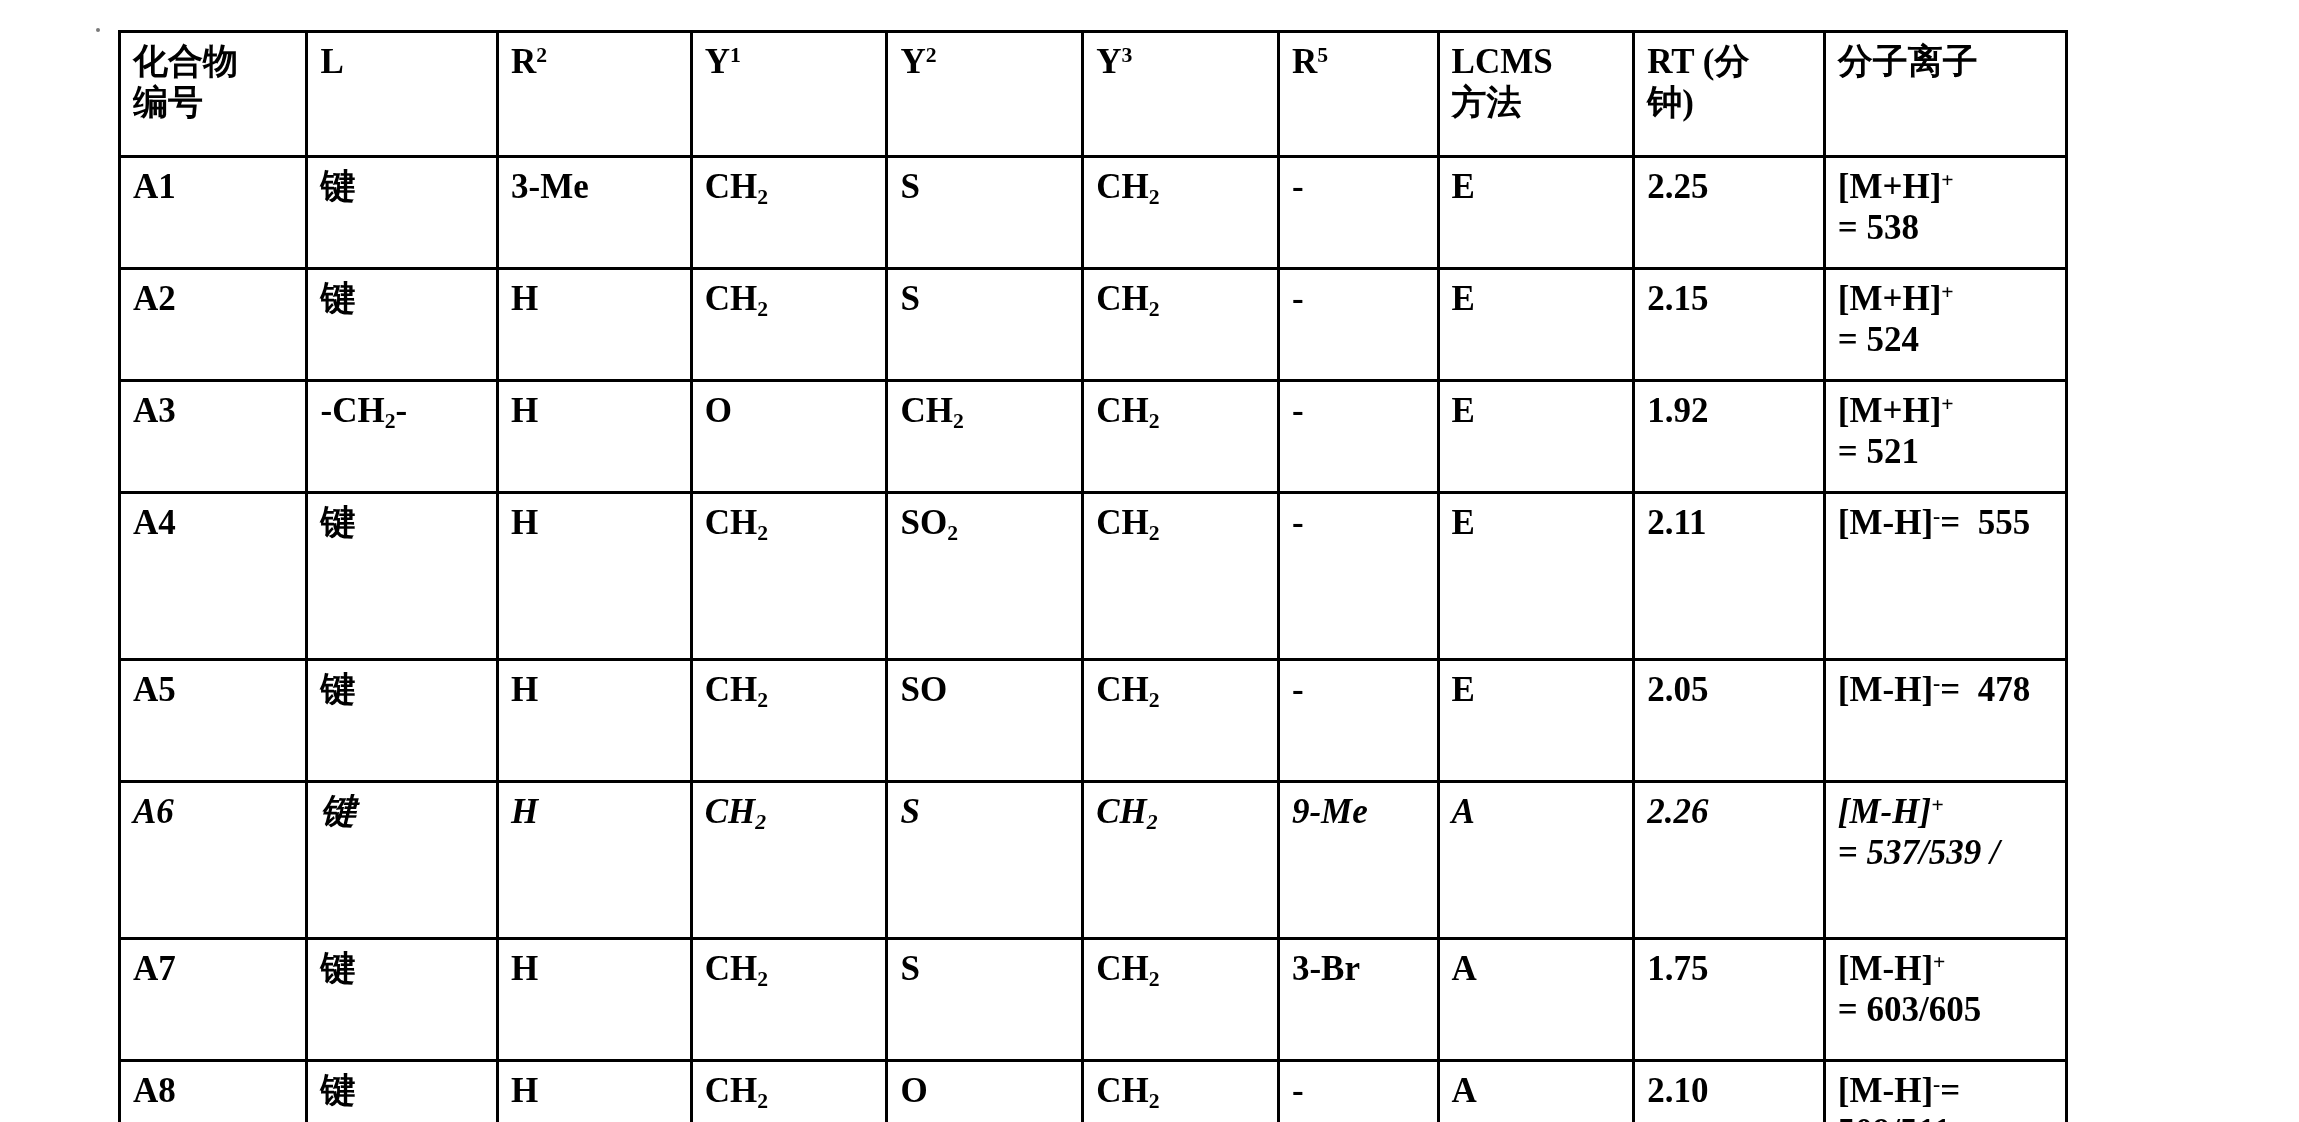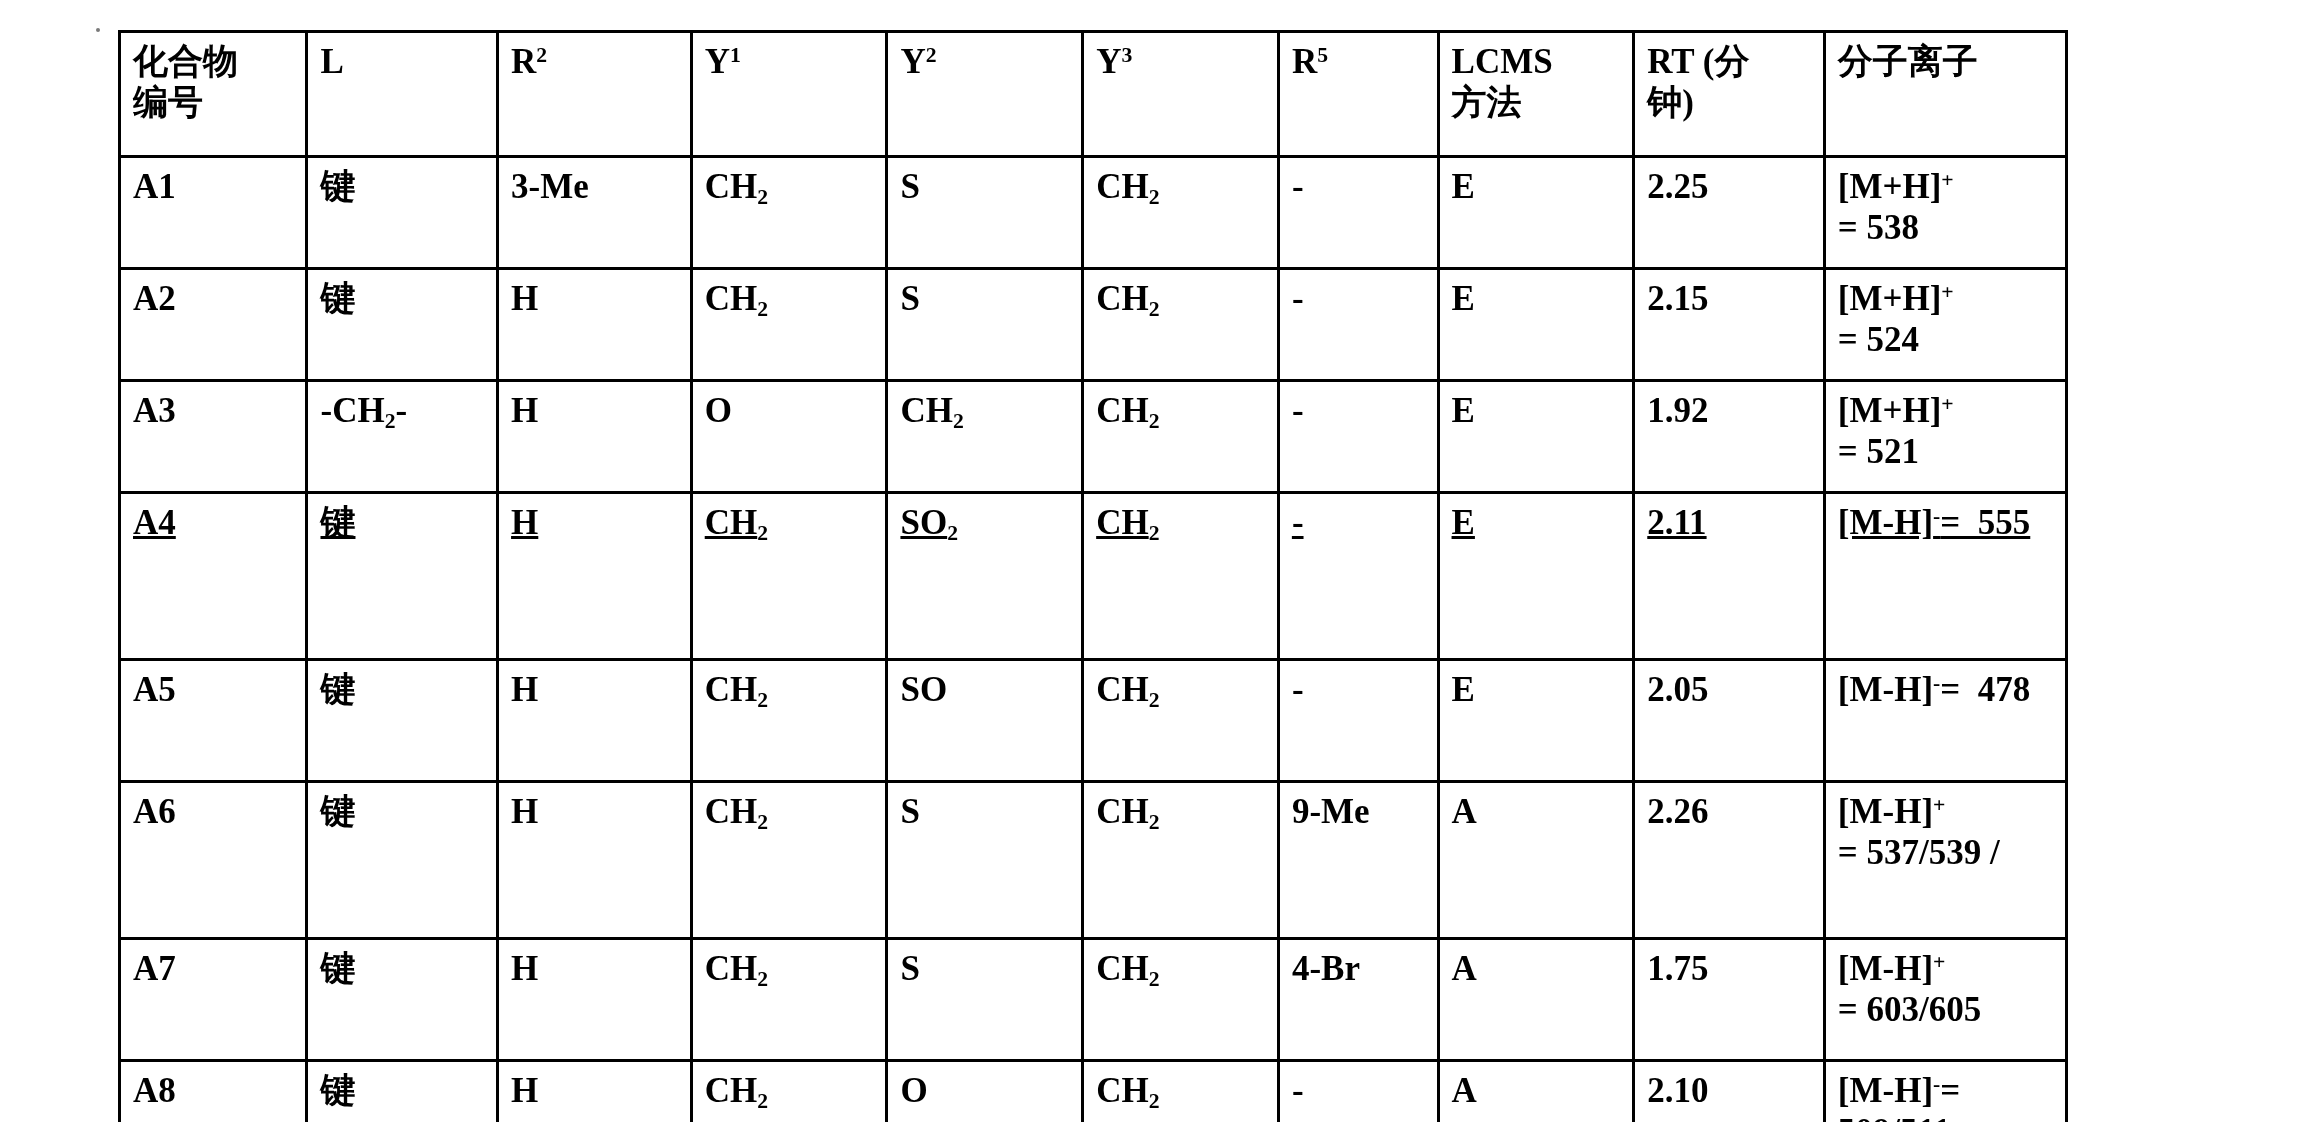--- a/index.html
+++ b/index.html
@@ -62,23 +62,23 @@
   col.c7 { width: 190px; }
   col.c8 { width: 185px; }
   col.c9 { width: 235px; }
 
   thead td { height: 108px; }
   tbody tr td { }
 
   .r-h1 td { height: 95px; }
   .r-h2 td { height: 95px; }
   .r-h3 td { height: 95px; }
-  .r-h4 td { height: 150px; text-decoration: underline; }
+  .r-h4 td { height: 150px; }
   .r-h5 td { height: 105px; }
-  .r-h6 td { height: 140px; }
+  .r-h6 td { height: 140px; font-style: italic; }
   .r-h7 td { height: 105px; }
   .r-h8 td { height: 105px; }
 
   sub {
     font-size: 0.62em;
     vertical-align: -0.28em;
     line-height: 0;
   }
   sup {
     font-size: 0.62em;
@@ -223,21 +223,21 @@
         <td><span>[M-H]</span><sup>+</sup><br><span>= 537/539 /</span></td>
       </tr>
 
       <tr class="r-h7">
         <td><span>A7</span></td>
         <td><span>键</span></td>
         <td><span>H</span></td>
         <td><span>CH</span><sub>2</sub></td>
         <td><span>S</span></td>
         <td><span>CH</span><sub>2</sub></td>
-        <td><span>4-Br</span></td>
+        <td><span>3-Br</span></td>
         <td><span>A</span></td>
         <td><span>1.75</span></td>
         <td><span>[M-H]</span><sup>+</sup><br><span>= 603/605</span></td>
       </tr>
 
       <tr class="r-h8">
         <td><span>A8</span></td>
         <td><span>键</span></td>
         <td><span>H</span></td>
         <td><span>CH</span><sub>2</sub></td>

